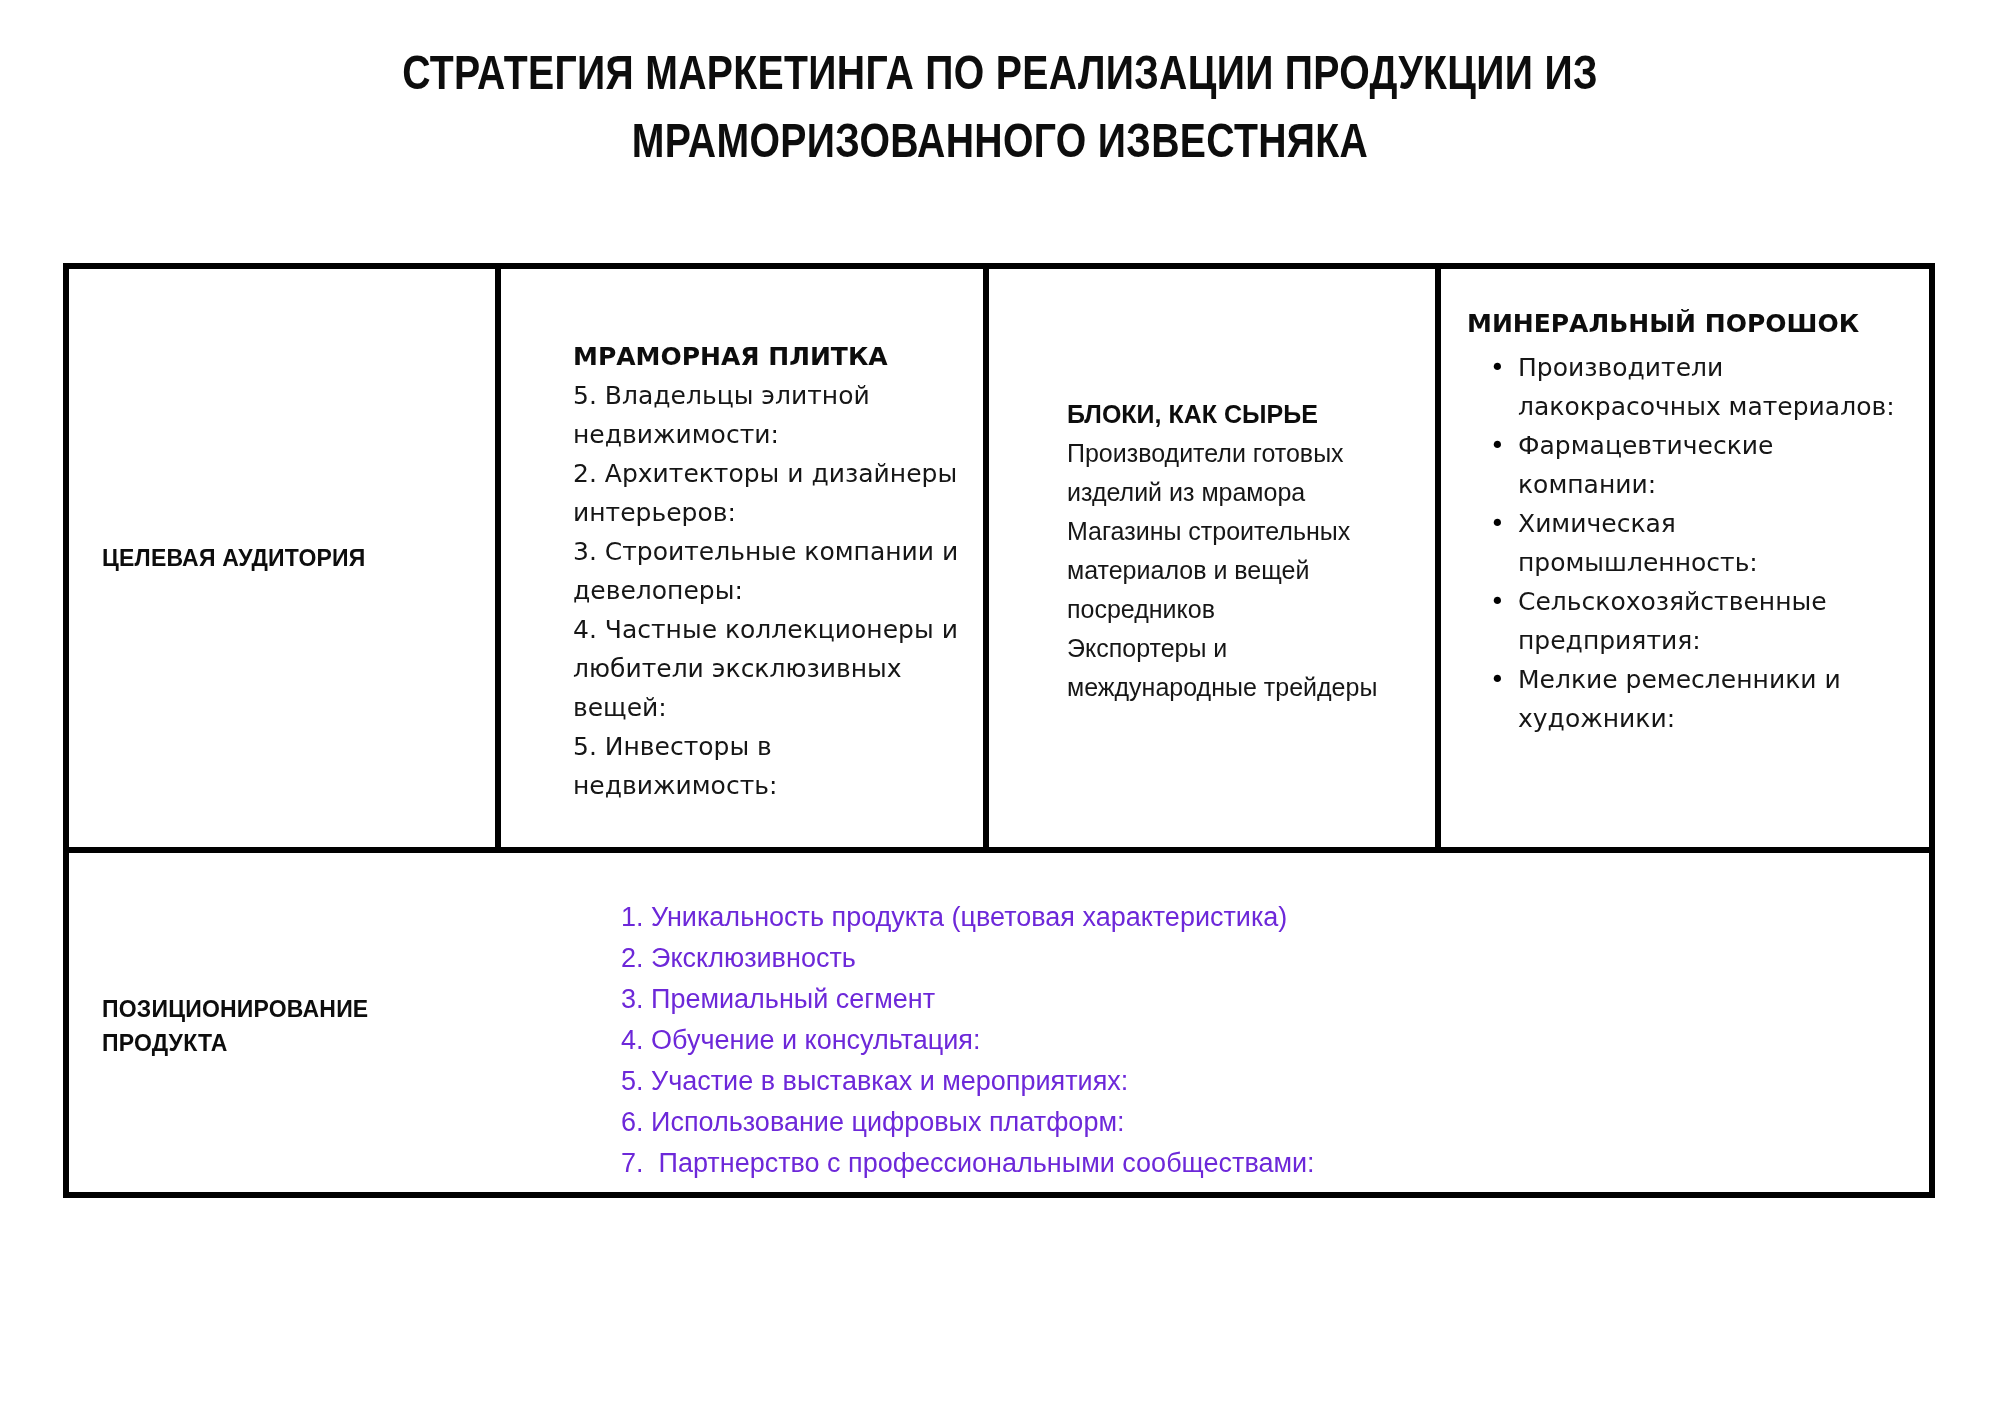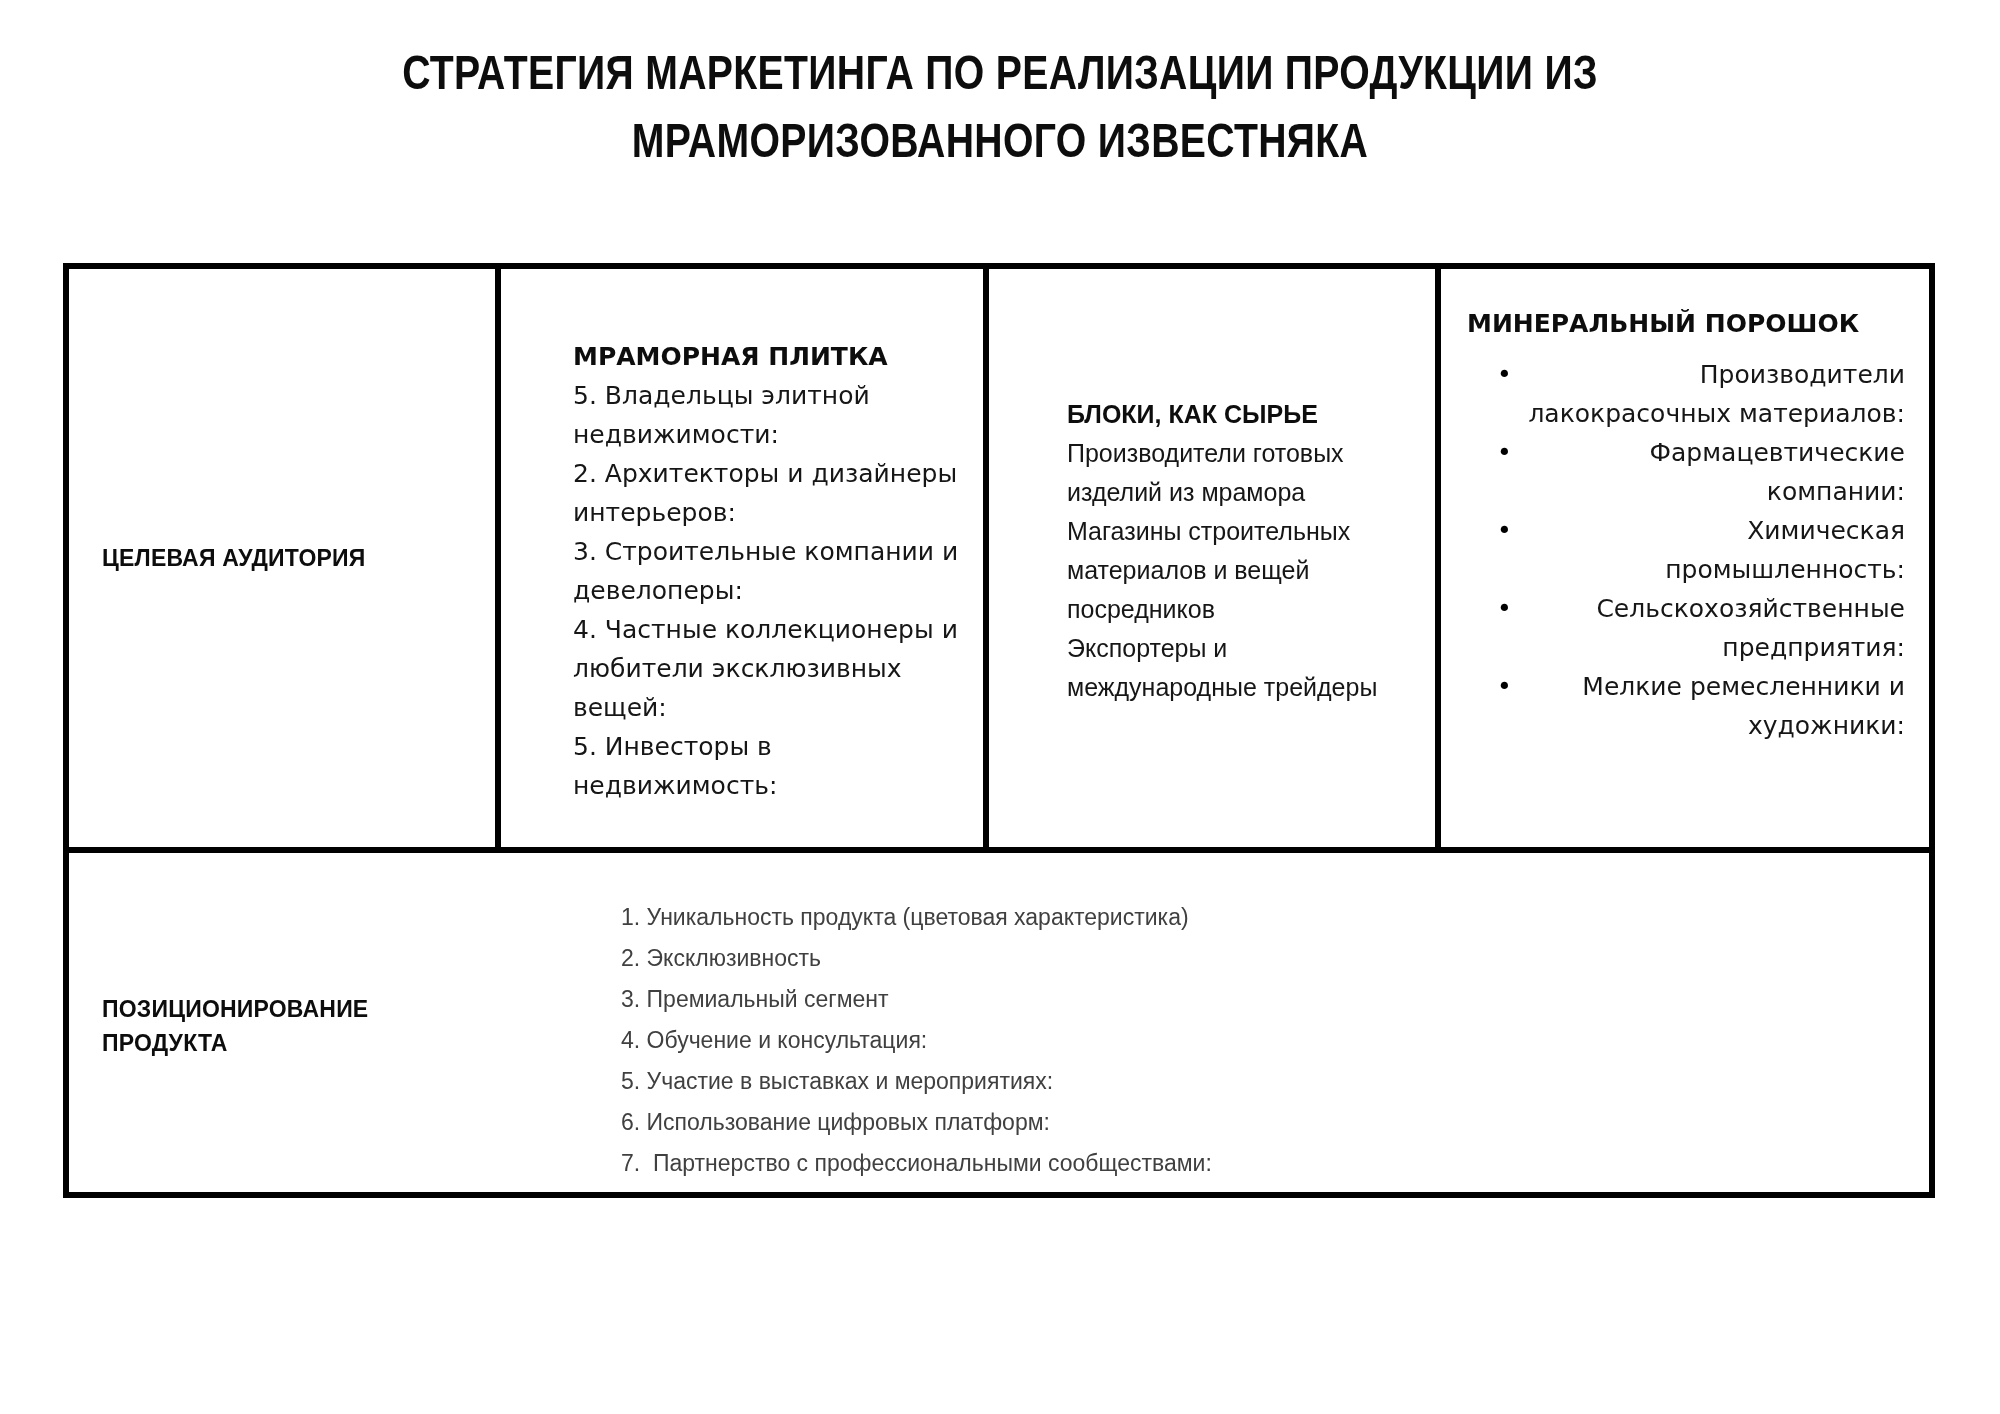--- a/index.html
+++ b/index.html
@@ -167,24 +167,23 @@
     white-space: pre;
   }
   .body-line.arial {
     font-family: "Liberation Sans", sans-serif;
     font-size: 25px;
     line-height: 39px;
   }
 
   
   ul.bullets {
-    margin: 12px;
+    margin: 5px;
     padding: 0 0 0 46px;
     list-style: none;
-    text-align: right;
   }
   ul.bullets > li {
     position: relative;
     font-family: "DejaVu Sans", sans-serif;
     font-size: 25px;
     line-height: 39px;
     color: #161616;
     margin: 0;
   }
   ul.bullets > li::before {
@@ -198,23 +197,23 @@
   }
 
   
   ol.numbers {
     margin: 0;
     padding: 0;
     list-style: none;
   }
   ol.numbers > li {
     font-family: "Liberation Sans Narrow", "Liberation Sans", sans-serif;
-    font-size: 23px;
+    font-size: 27px;
     line-height: 41px;
-    color: #404040;
+    color: #6d28d9;
     white-space: pre;
   }
 </style>
 </head>
 <body>
 
 <div class="title-block">
   <div class="title-line">СТРАТЕГИЯ МАРКЕТИНГА ПО РЕАЛИЗАЦИИ ПРОДУКЦИИ ИЗ</div>
   <div class="title-line">МРАМОРИЗОВАННОГО ИЗВЕСТНЯКА</div>
 </div>

